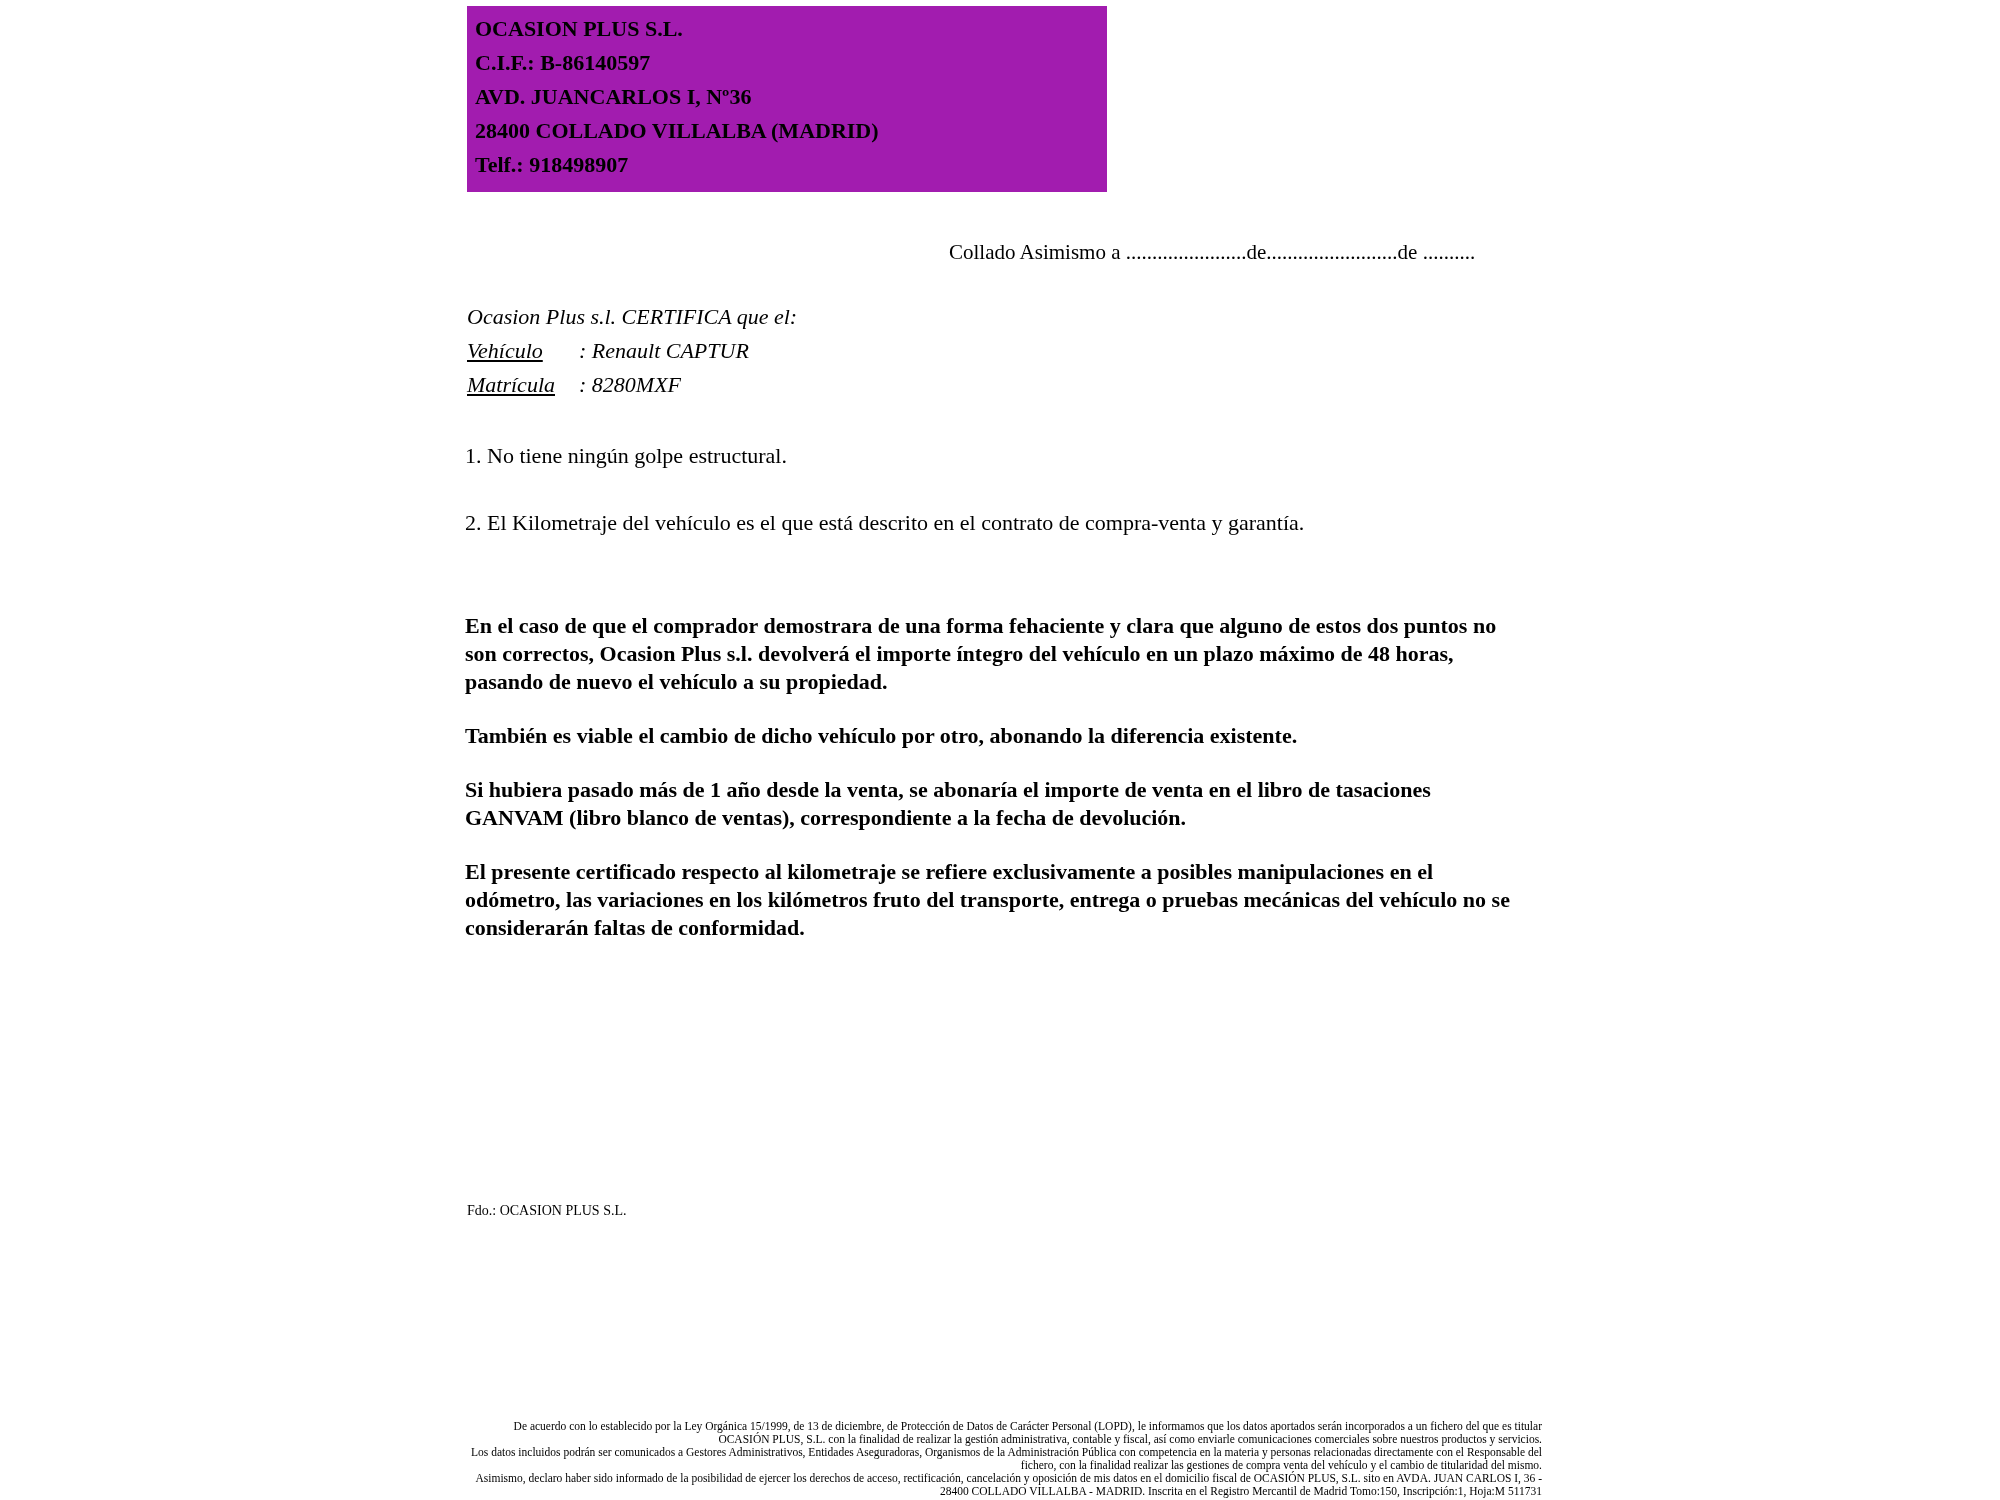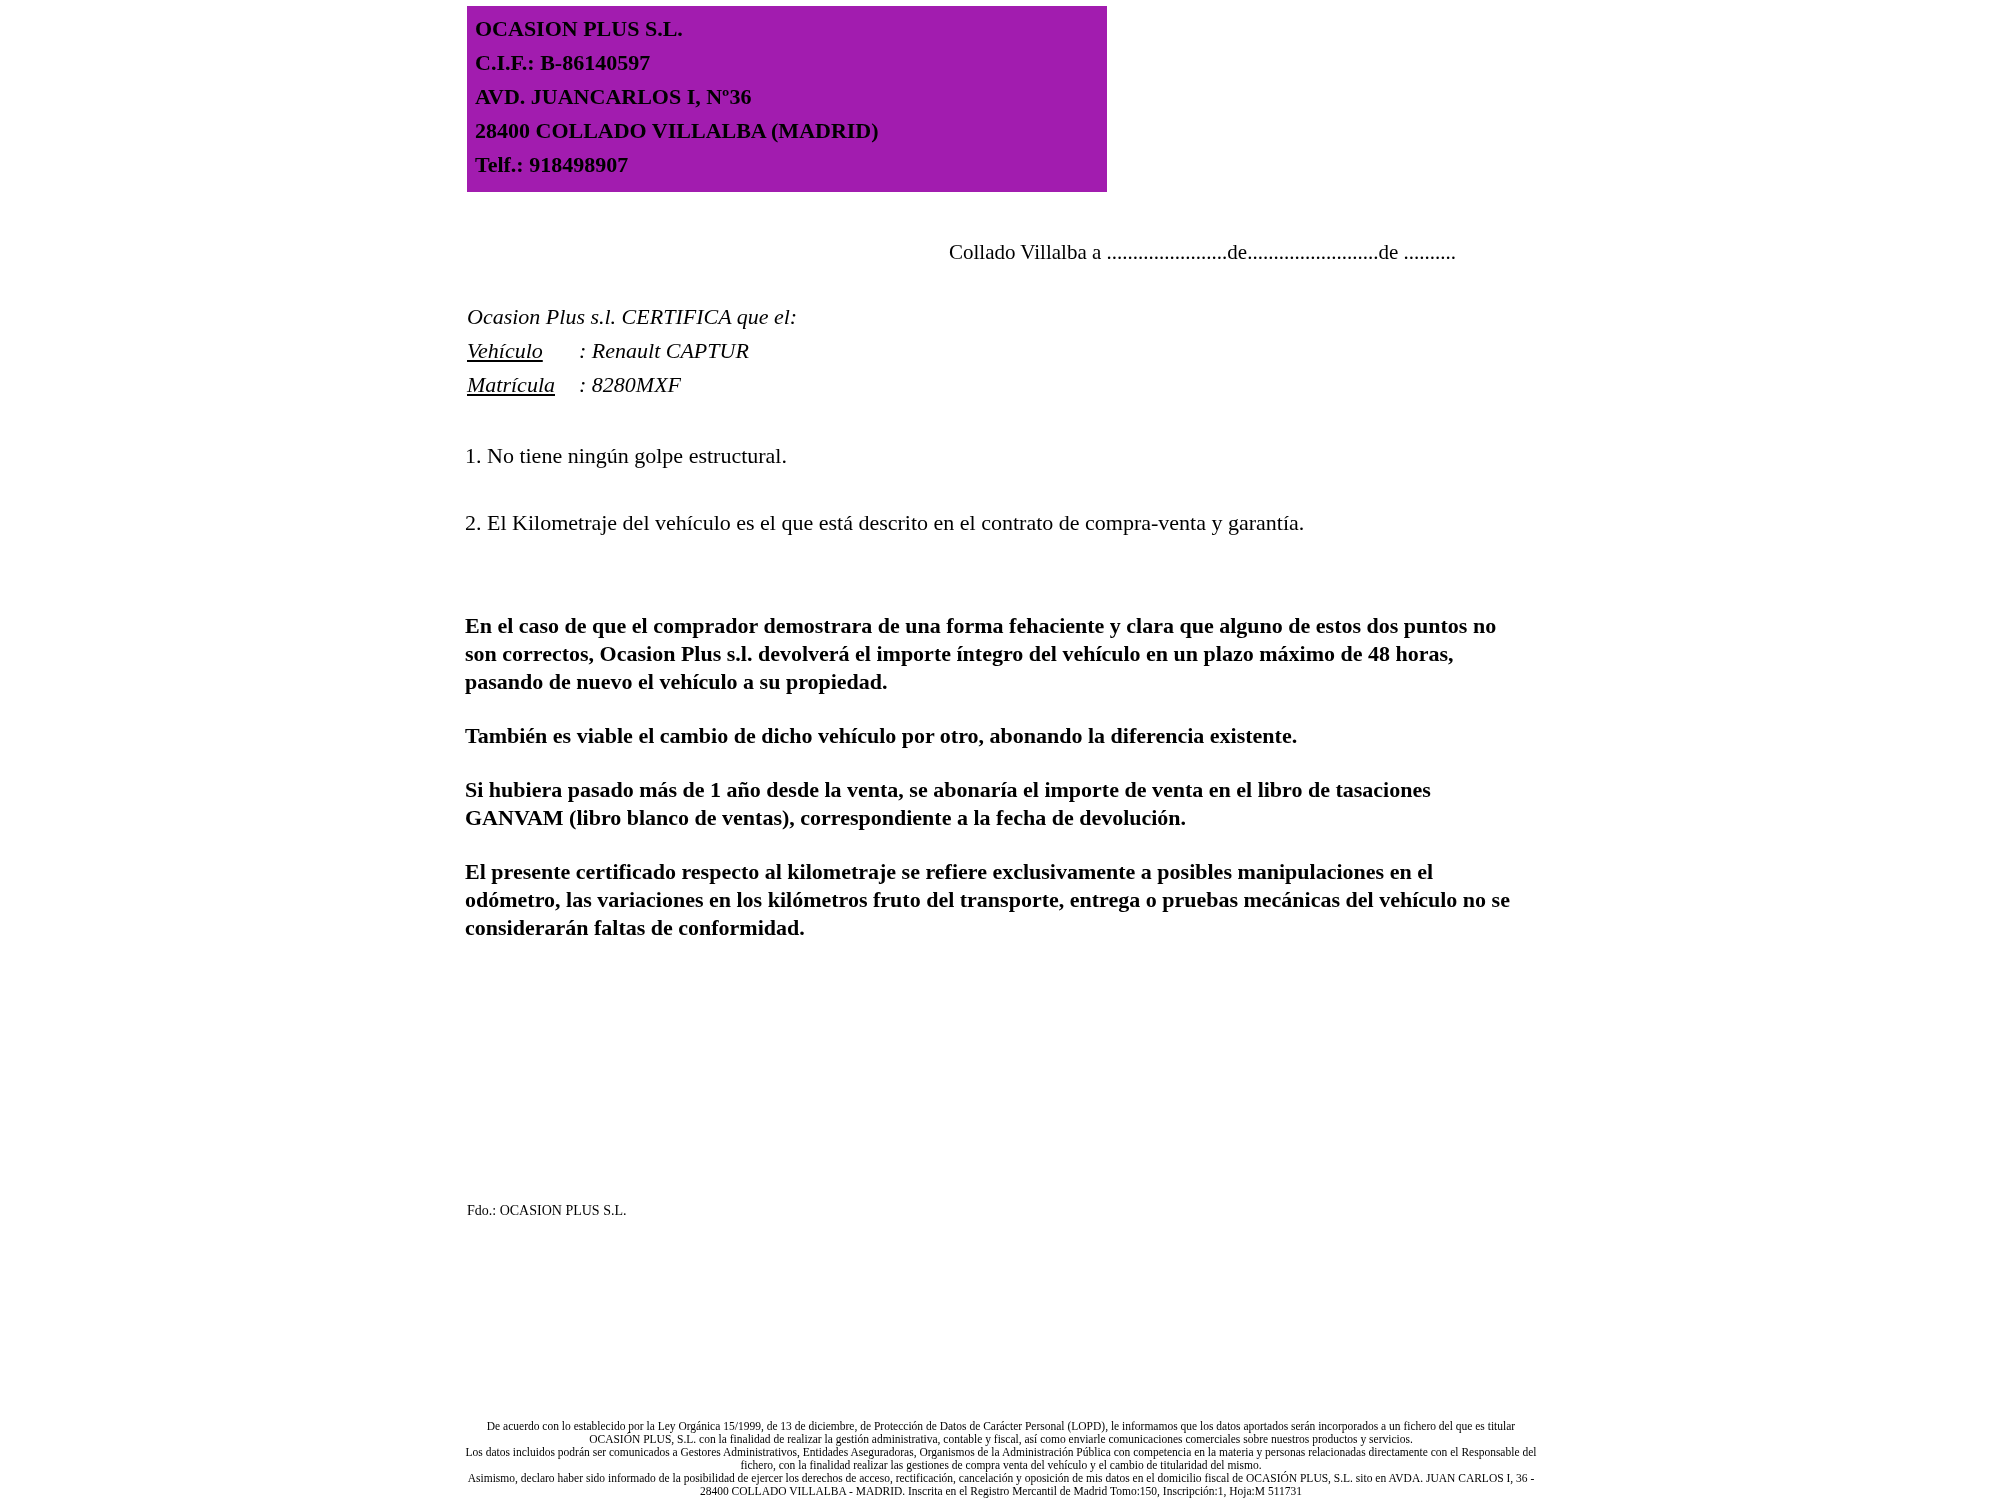--- a/index.html
+++ b/index.html
@@ -77,37 +77,37 @@
   }
 
   .legal-footer {
     position: absolute;
     left: 460px; top: 1420px;
     width: 1082px;
   }
   .legal-footer p {
     font-size: 11.5px;
     line-height: 13px;
-    text-align: center;
+    text-align: right;
   }
 </style>
 </head>
 <body>
 
 <div class="page">
 
   <div class="letterhead">
     <div class="lh-line">OCASION PLUS S.L.</div>
     <div class="lh-line">C.I.F.: B-86140597</div>
     <div class="lh-line">AVD. JUANCARLOS I, Nº36</div>
     <div class="lh-line">28400 COLLADO VILLALBA (MADRID)</div>
     <div class="lh-line">Telf.: 918498907</div>
   </div>
 
-  <div class="date-line">Collado Villalba a .......................de.........................de ..........</div>
+  <div class="date-line">Collado Asimismo a .......................de.........................de ..........</div>
 
   <div class="cert-block">
     <div class="row">Ocasion Plus s.l. CERTIFICA que el:</div>
     <div class="row">
       <span class="label-underlined">Vehículo</span><span class="sep">: </span><span>Renault CAPTUR</span>
     </div>
     <div class="row">
       <span class="label-underlined">Matrícula</span><span class="sep">: </span><span>8280MXF</span>
     </div>
   </div>

